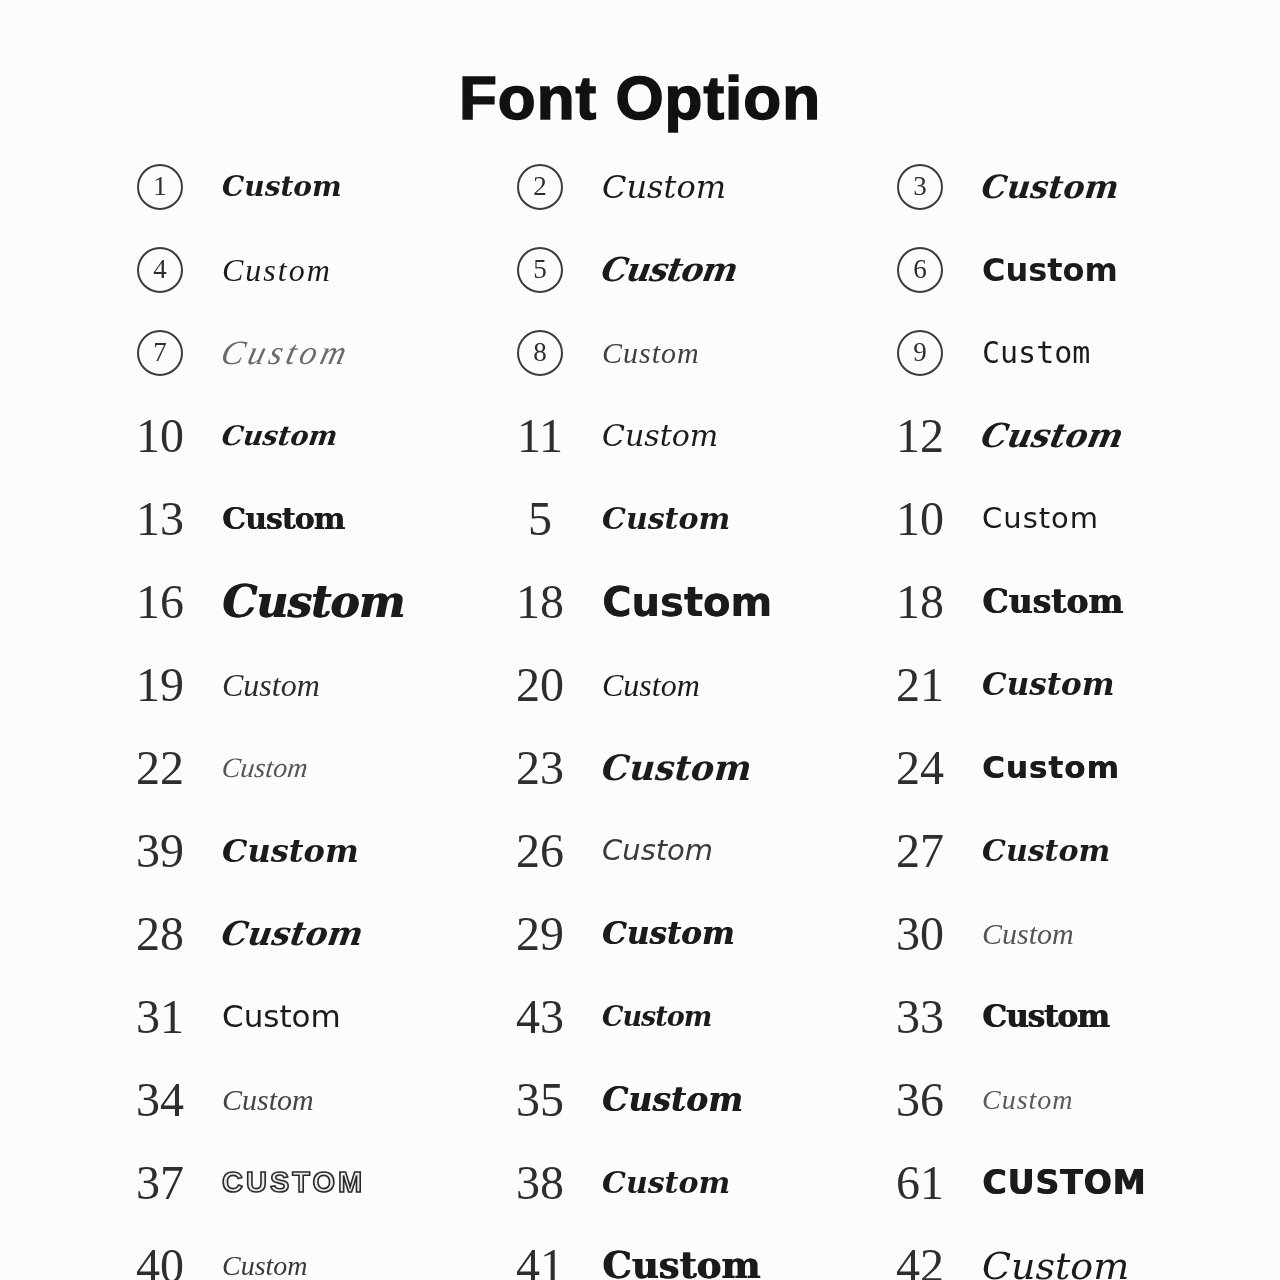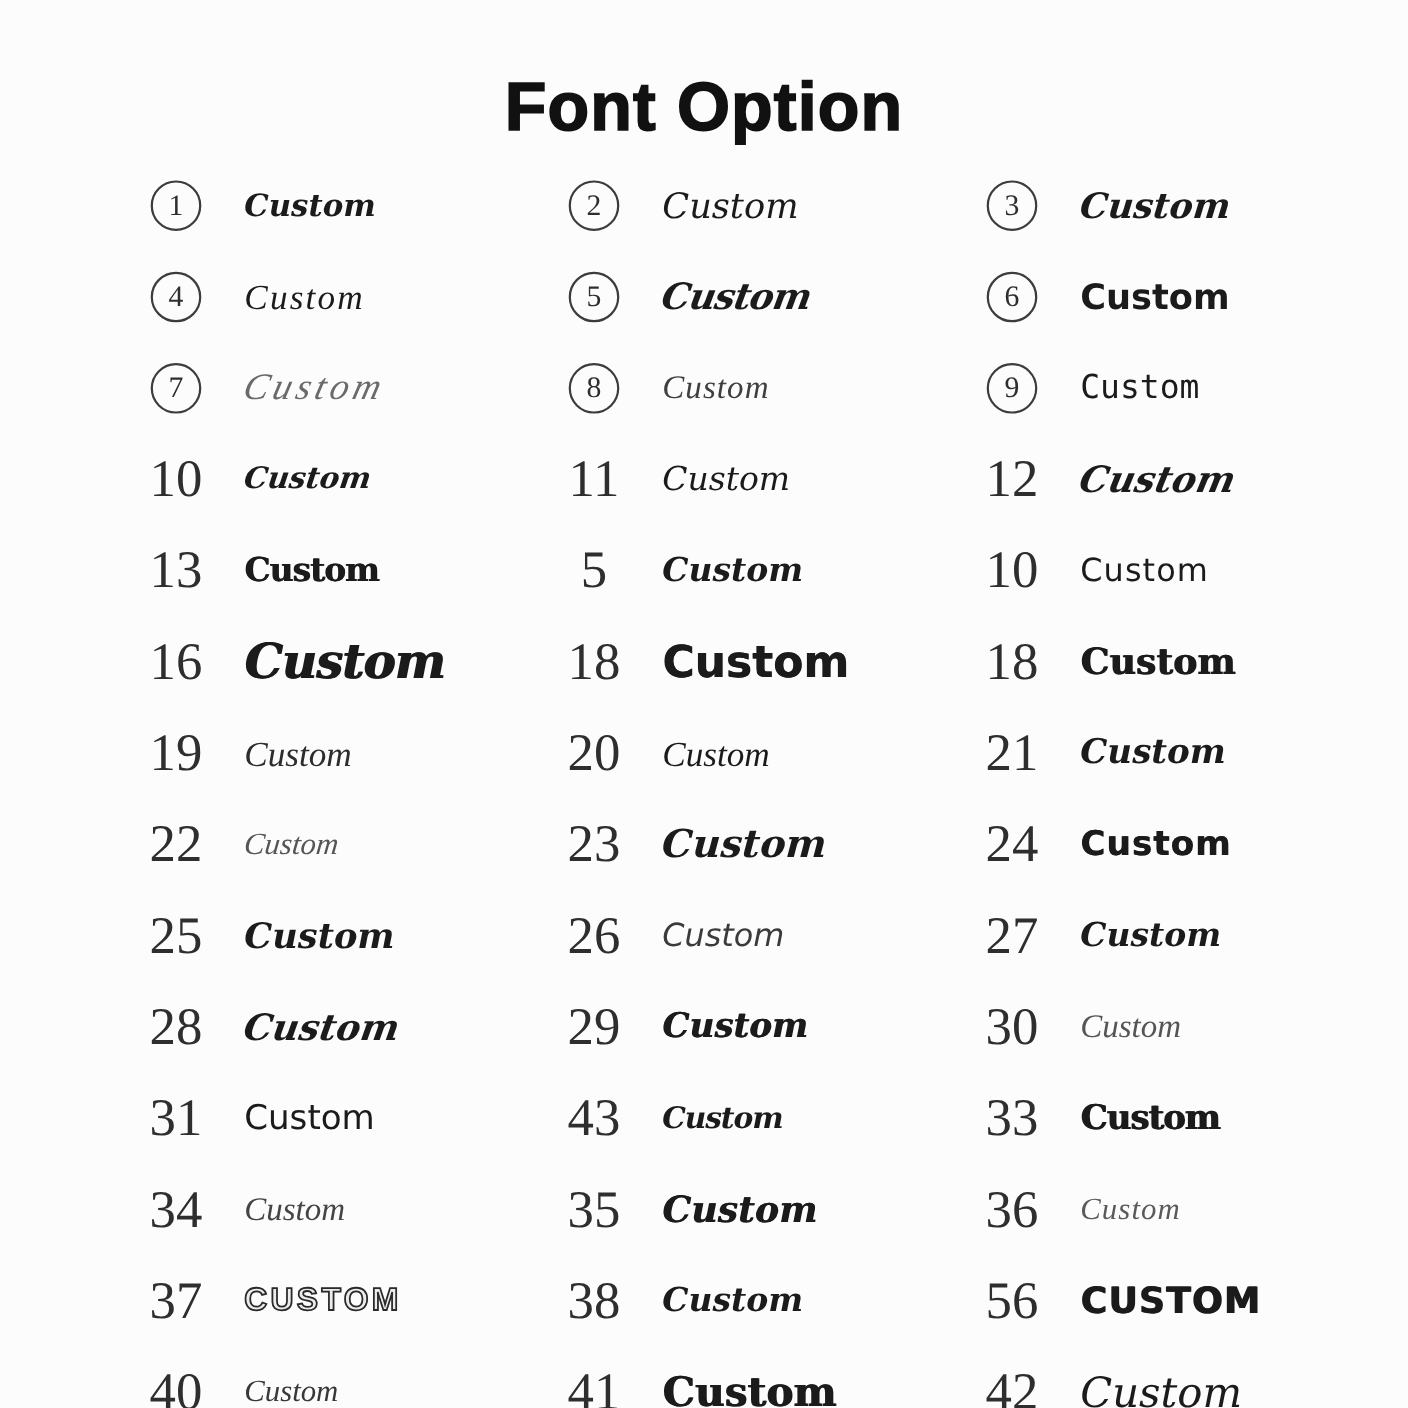--- a/index.html
+++ b/index.html
@@ -207,21 +207,21 @@
     <span class="num">23</span>
     <span class="sample f23">Custom</span>
   </div>
 
   <div class="cell">
     <span class="num">24</span>
     <span class="sample f24">Custom</span>
   </div>
 
   <div class="cell">
-    <span class="num">25</span>
+    <span class="num">39</span>
     <span class="sample f25">Custom</span>
   </div>
 
   <div class="cell">
     <span class="num">26</span>
     <span class="sample f26">Custom</span>
   </div>
 
   <div class="cell">
     <span class="num">27</span>
@@ -277,21 +277,21 @@
     <span class="num">37</span>
     <span class="sample f37">CUSTOM</span>
   </div>
 
   <div class="cell">
     <span class="num">38</span>
     <span class="sample f38">Custom</span>
   </div>
 
   <div class="cell">
-    <span class="num">56</span>
+    <span class="num">61</span>
     <span class="sample f39">CUSTOM</span>
   </div>
 
   <div class="cell">
     <span class="num">40</span>
     <span class="sample f40">Custom</span>
   </div>
 
   <div class="cell">
     <span class="num">41</span>

